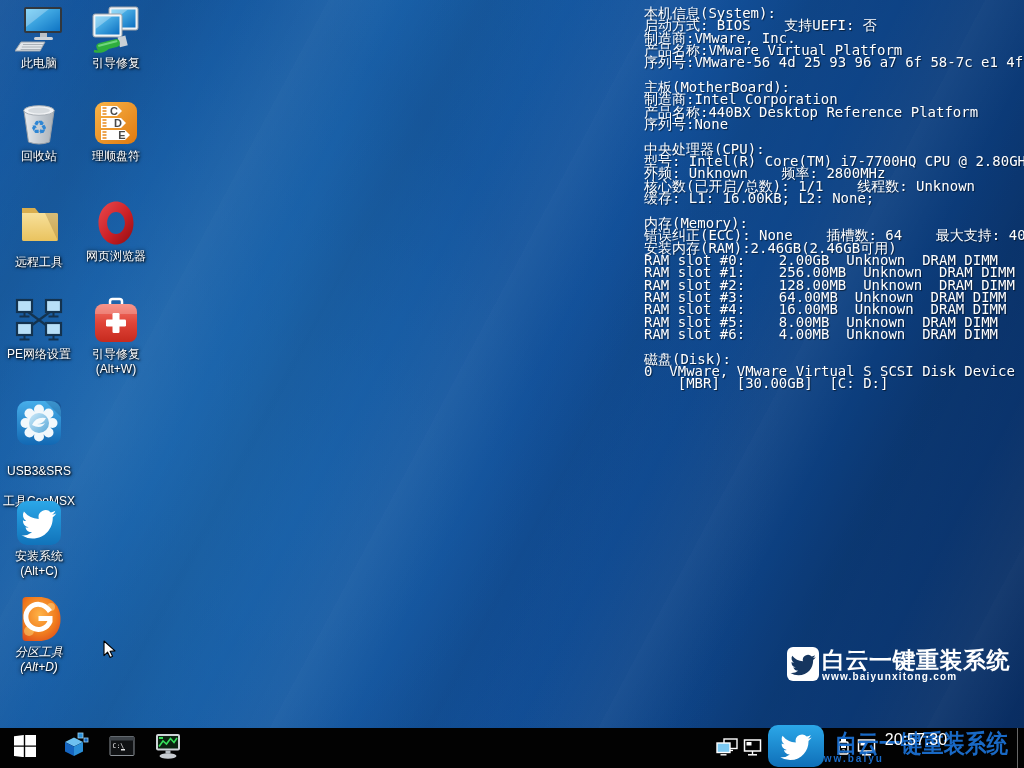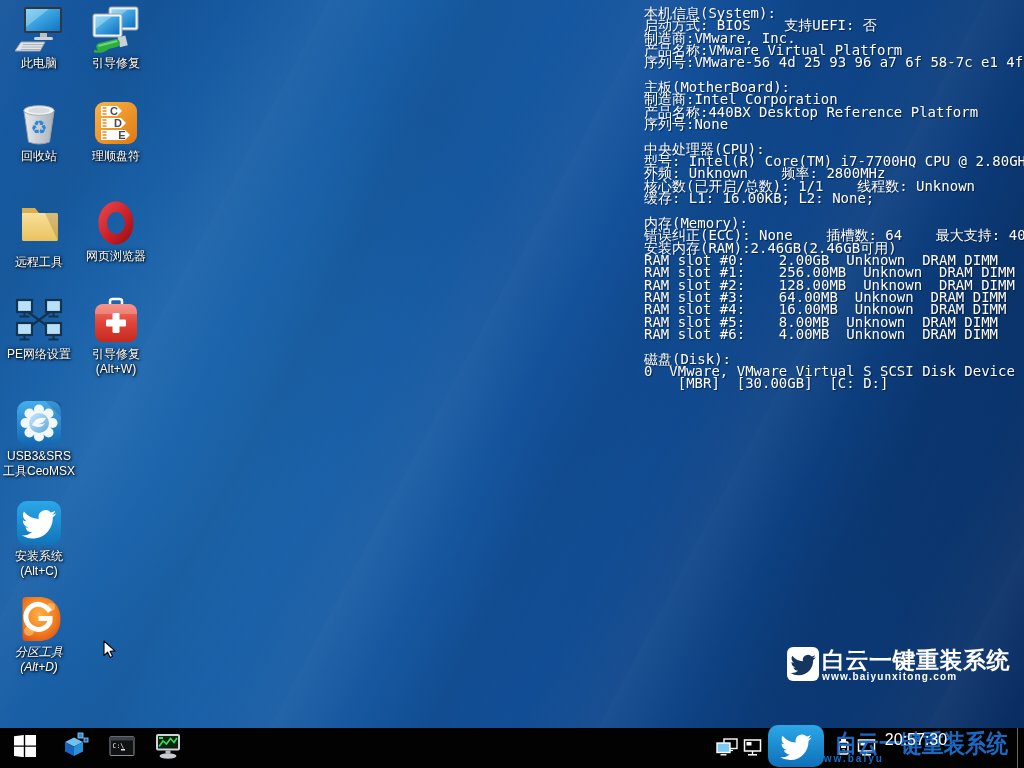--- a/index.html
+++ b/index.html
@@ -213,21 +213,21 @@
             <rect x="18" y="2" width="12" height="8" rx="2.5" fill="none" stroke="#fff" stroke-width="2.5"></rect>
             <rect x="3" y="7" width="42" height="38" rx="8" fill="url(#g7)"></rect>
             <path d="M3,15 a8,8 0 0 1 8,-8 h26 a8,8 0 0 1 8,8 v2 h-42 z" fill="rgba(255,255,255,0.22)"></path>
             <rect x="20.5" y="16" width="7" height="20" rx="1.2" fill="#fff"></rect>
             <rect x="14" y="22.5" width="20" height="7" rx="1.2" fill="#fff"></rect>
           </svg>
         </div>
         <div class="dicon-label">引导修复</div>
         <div class="dicon-label">(Alt+W)</div>
       </div>
-      <div class="dicon" style="left: 1px; top: 399px;">
+      <div class="dicon" style="left: 1px; top: 399px; gap: 15px;">
         <div class="dicon-img">
           <svg width="48" height="48" viewBox="0 0 48 48">
             <defs>
               <linearGradient id="g8" x1="0" y1="0" x2="0" y2="1">
                 <stop offset="0" stop-color="#47aeea"></stop>
                 <stop offset="1" stop-color="#1268b3"></stop>
               </linearGradient>
               <linearGradient id="g9" x1="0" y1="0" x2="1" y2="1">
                 <stop offset="0" stop-color="#cdeafa"></stop>
                 <stop offset="1" stop-color="#5aa8d8"></stop>

